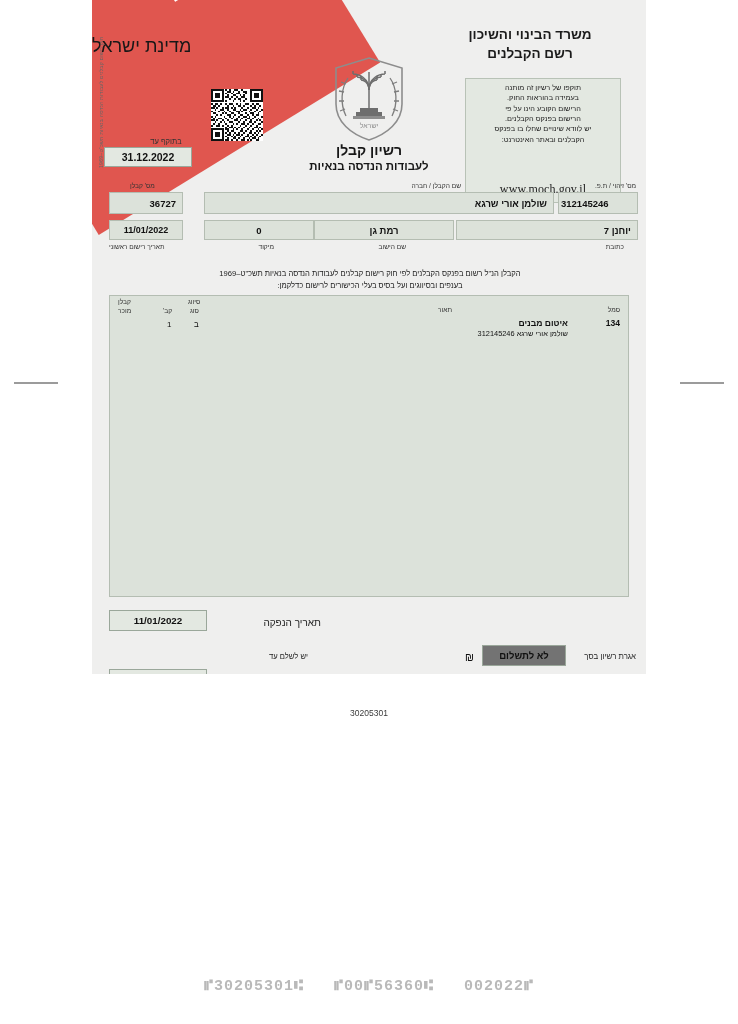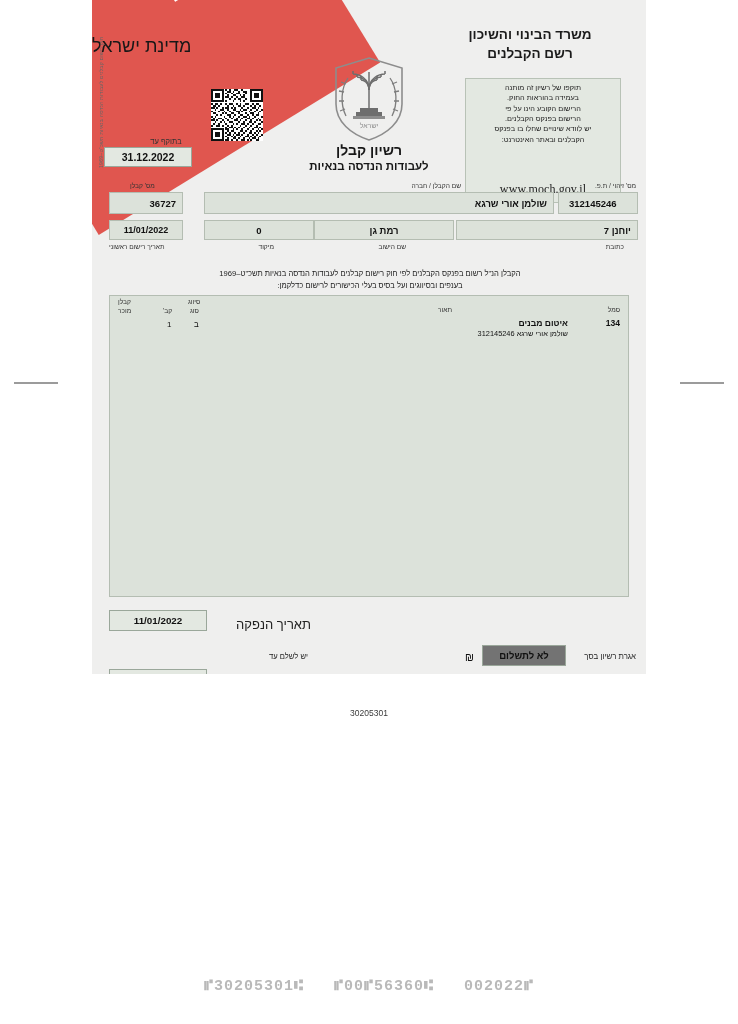--- a/index.html
+++ b/index.html
@@ -83,21 +83,21 @@
 
   
   .fld-lbl{position:absolute;font-size:6.6px;color:#333;}
   .fld{
     position:absolute;border:1px solid #b4bdb2;background:#dce2da;
     box-sizing:border-box;display:flex;align-items:center;
     font-size:9.5px;font-weight:bold;color:#111;
   }
   .fld.ta-r{justify-content:flex-start;padding-right:6px;}
   .fld.ta-c{justify-content:center;}
-  .fld.num{direction:ltr;justify-content:flex-start;padding-left:10px;padding-right:6px;}
+  .fld.num{direction:ltr;justify-content:flex-start;padding-left:2px;padding-right:6px;}
 
   
   .legal{
     position:absolute;right:20px;top:268px;width:512px;
     font-size:7.6px;line-height:1.6;color:#1b1b1b;text-align:center;
   }
 
   
   .tbl{
     position:absolute;left:17px;top:295px;width:520px;height:302px;
@@ -117,21 +117,21 @@
     transform:rotate(-90deg);transform-origin:left top;
   }
 
   
   .notes{
     position:absolute;right:20px;top:596px;width:440px;
     font-size:7.4px;line-height:1.62;color:#1b1b1b;text-align:center;
   }
 
   
-  .issue-lbl{position:absolute;right:335px;top:617px;font-size:13px;color:#222;}
+  .issue-lbl{position:absolute;right:325px;top:617px;font-size:10px;color:#222;}
   .issue-box{
     position:absolute;left:17px;top:610px;width:96px;
     border:1px solid #9aa79a;background:#e3e8e1;text-align:center;
     font-size:9.8px;font-weight:bold;color:#111;padding:4px 0;direction:ltr;
   }
 
   
   .pay-lbl{position:absolute;right:10px;top:652px;font-size:7.8px;color:#222;}
   .pay-box{
     position:absolute;right:80px;top:645px;width:82px;

